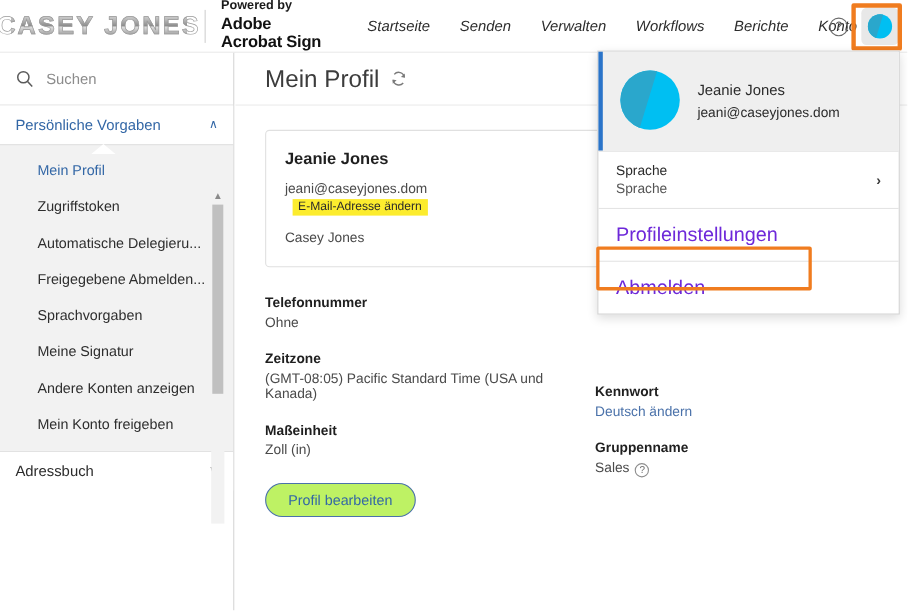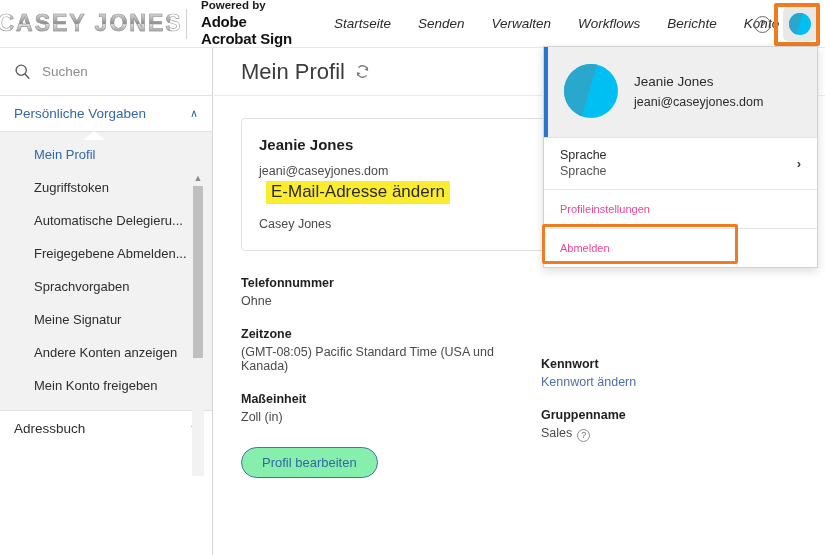--- a/index.html
+++ b/index.html
@@ -116,41 +116,41 @@
 
   .content { padding:22px 16px 0 27px; }
   .card {
     border:1px solid #e0e0e0; border-radius:4px; background:#fff;
     padding:17px 22px 19px 17px; margin-right:20px;
   }
   .card-name { font-size:15px; font-weight:bold; color:#1f1f1f; margin-bottom:11px; }
   .card-email { font-size:12.5px; color:#4a4a4a; }
   .email-change {
     display:inline-block; margin-top:3px; margin-left:7px;
-    background:#fcec2e; color:#2a2a2a; font-size:17px;
+    background:#fcec2e; color:#2a2a2a; font-size:11px;
     padding:1px 5px 2px 5px; cursor:pointer;
   }
   .card-org { font-size:12.5px; color:#4a4a4a; margin-top:13px; }
 
   .fields { display:flex; margin-top:25px; }
   .fcol { width:300px; }
   .fcol.right { width:260px; }
   .field { margin-bottom:19px; }
   .f-label { font-size:12.5px; font-weight:bold; color:#1f1f1f; margin-bottom:4px; }
   .f-value { font-size:12.5px; color:#4a4a4a; }
   .f-link { font-size:12.5px; color:#4b72aa; cursor:pointer; }
   .inline-help {
     display:inline-flex; align-items:center; justify-content:center;
     width:13px; height:13px; border:1px solid #8d8d8d; border-radius:50%;
     font-size:9px; color:#6d6d6d; margin-left:5px; vertical-align:-1px; cursor:pointer;
   }
   .btn-outline {
     display:inline-block; margin-top:4px;
     border:1px solid #4b72aa; border-radius:16px;
-    padding:7px 20px; font-size:13px; color:#3367a6; background:#86efac; cursor:pointer;
+    padding:7px 20px; font-size:13px; color:#3367a6; background:#bef264; cursor:pointer;
   }
 
   
   .dropdown {
     position:absolute; left:543px; top:46px; width:275px;
     background:#fff; border:1px solid #d2d2d2;
     box-shadow:0 3px 9px rgba(0,0,0,0.14); z-index:30;
   }
   .dd-head {
     background:#efefef; border-left:4px solid #2a74c9;
@@ -163,21 +163,21 @@
   }
   .dd-name { font-size:13.5px; color:#2b2b2b; margin-bottom:6px; }
   .dd-mail { font-size:12.5px; color:#2b2b2b; }
   .dd-row {
     padding:10px 16px 11px 16px; border-top:1px solid #e4e4e4;
     display:flex; align-items:center; justify-content:space-between; cursor:pointer;
   }
   .dd-row .t1 { font-size:12.5px; color:#2b2b2b; }
   .dd-row .t2 { font-size:12.5px; color:#555; margin-top:2px; }
   .dd-chev { font-size:13px; color:#3a3a3a; font-weight:bold; }
-  .dd-simple { padding:13px 16px; border-top:1px solid #e4e4e4; font-size:11px; color:#ec4899; cursor:pointer; }
+  .dd-simple { padding:13px 16px; border-top:1px solid #e4e4e4; font-size:18px; color:#6d28d9; cursor:pointer; }
   .hl-profile {
     position:absolute; left:542px; top:224px; width:196px; height:40px;
     border:3px solid #f07c1f; border-radius:2px; pointer-events:none; z-index:40;
   }
 </style>
 </head>
 <body>
 
 <div id="app">
 
@@ -276,21 +276,21 @@
             <div class="f-label">Maßeinheit</div>
             <div class="f-value">Zoll (in)</div>
           </div>
           <div class="btn-outline">Profil bearbeiten</div>
         </div>
 
         <div class="fcol right">
           <div class="field" style="height:62px"></div>
           <div class="field">
             <div class="f-label">Kennwort</div>
-            <div class="f-link">Kennwort ändern</div>
+            <div class="f-link">Deutsch ändern</div>
           </div>
           <div class="field">
             <div class="f-label">Gruppenname</div>
             <div class="f-value">
               <span>Sales</span><span class="inline-help">?</span>
             </div>
           </div>
         </div>
       </div>
     </div>

